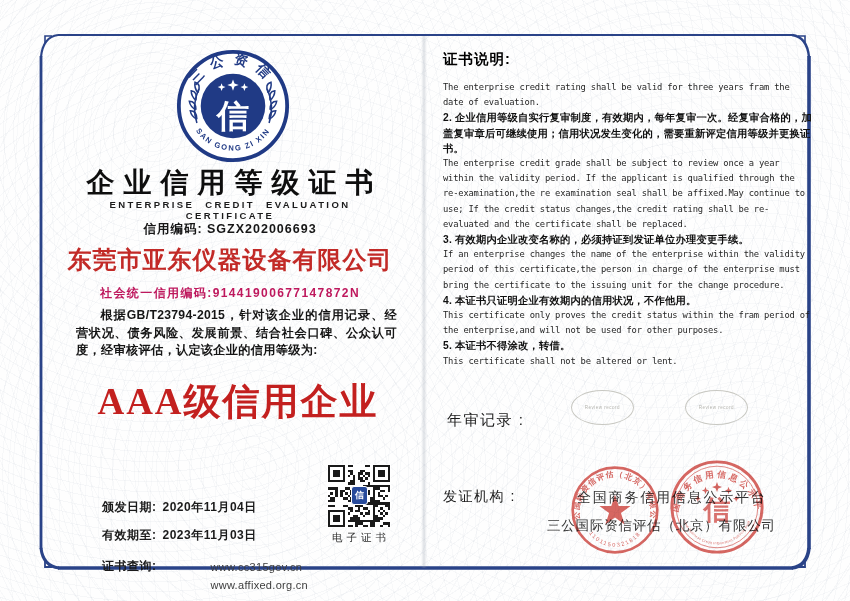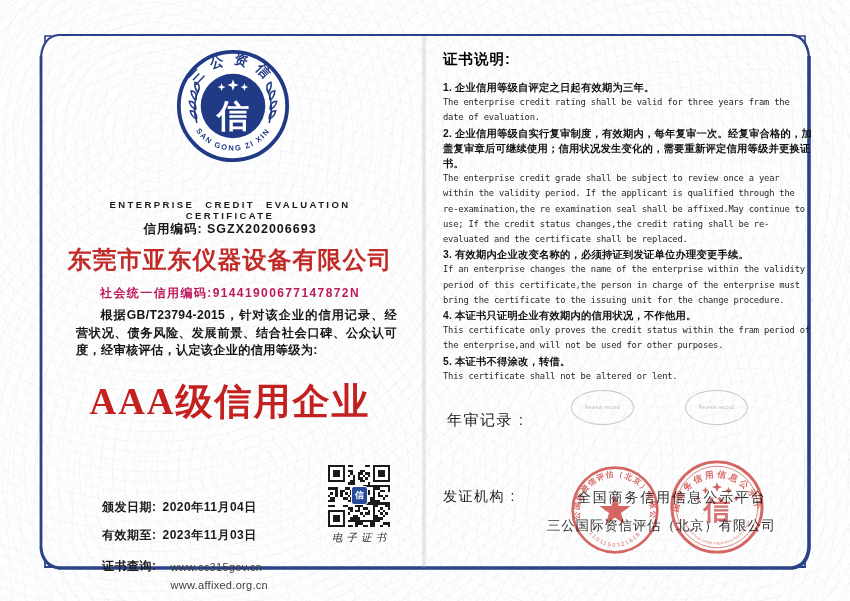--- a/index.html
+++ b/index.html
@@ -35,29 +35,29 @@
   .l-uscc  { left:60px; top:285px; width:340px; z-index:2;
              font-size:12px; font-weight:600; color:#be185d; letter-spacing:1.4px; }
   .l-stmt  { left:76px; top:307px; width:321px; z-index:2;
              font-size:12.2px; font-weight:600; color:#151515; line-height:17.6px;
              text-align:justify; text-indent:2em; letter-spacing:0.3px; }
   .l-grade { left:40px; top:377px; width:380px; z-index:2;
              font-family:"Liberation Serif", serif; font-size:37px; font-weight:bold; letter-spacing:2px; }
   .l-info  { left:102px; top:461px; z-index:2; font-size:12px; color:#1a1a1a;margin-top:38px; }
   .l-info .row { display:flex; margin-bottom:11px; font-weight:bold; letter-spacing:0.5px; }
   .l-info .row .lab { margin-right:6px; }
-  .l-query { display:flex; margin-top:14px; }
+  .l-query { display:flex; margin-top:14px;gap:40px; }
   .l-query .lab { font-weight:bold; margin-right:14px; letter-spacing:0.5px; }
   .l-query .urls div { font-weight:normal; color:#3c3c3c; font-size:11px; line-height:18px; letter-spacing:0.3px; }
   .qr-wrap { left:327px; top:464px; width:64px; height:64px; z-index:2; background:#fff; padding:1px; }
   .qr-wrap svg { width:100%; height:100%; display:block; }
   .qr-emblem { position:absolute; left:24px; top:22px; width:17px; height:19px; border-radius:3px;
                background:#274a9b; border:1px solid #fff; color:#fff; font-size:9px; font-weight:bold;
                display:flex; align-items:center; justify-content:center; }
-  .qr-cap  { left:322px; top:531px; width:74px; z-index:2; font-size:10.5px; color:#2e2e2e; letter-spacing:4px; padding-left:4px;font-style:italic; }
+  .qr-cap  { left:322px; top:531px; width:74px; z-index:2; font-size:10.5px; color:#2e2e2e; letter-spacing:4px; padding-left:4px; }
 
   
   .r-head  { left:443px; top:50px; z-index:2; font-size:14.5px; font-weight:bold; color:#000000; letter-spacing:1px; }
   .r-ins   { left:443px; top:80px; width:369px; z-index:2; }
   .ins-zh  { font-size:10.3px; font-weight:600; color:#101010; line-height:15.2px; letter-spacing:0.2px; }
   .ins-en  { font-family:"DejaVu Sans Mono", monospace; font-size:8.8px; color:#1f1f1f;
              line-height:15.2px; letter-spacing:-0.2px; }
   .r-annual{ left:447px; top:395px; z-index:2; font-size:15px; color:#1b1b1b; letter-spacing:1.5px;margin-top:16px; }
   .rev-oval{ top:390px; width:63px; height:35px; z-index:2; border:1px solid #c8c8c2; border-radius:50%;
              display:flex; align-items:center; justify-content:center;
@@ -124,26 +124,27 @@
     </g>
 
     <g fill="#ffffff">
       <path d="M60,32 l1.6,4.4 4.4,1.6 -4.4,1.6 -1.6,4.4 -1.6,-4.4 -4.4,-1.6 4.4,-1.6 z"></path>
       <path d="M48,36 l1.1,3 3,1.1 -3,1.1 -1.1,3 -1.1,-3 -3,-1.1 3,-1.1 z"></path>
       <path d="M72,36 l1.1,3 3,1.1 -3,1.1 -1.1,3 -1.1,-3 -3,-1.1 3,-1.1 z"></path>
     </g>
     <text x="60" y="82" text-anchor="middle" font-size="34" font-weight="bold" fill="#ffffff">信</text>
   </svg>
 
+  <div class="abs center l-title">企业信用等级证书</div>
   <div class="abs center l-sub">ENTERPRISE CREDIT EVALUATION CERTIFICATE</div>
   <div class="abs center l-credno">信用编码: SGZX202006693</div>
   <div class="abs center l-comp" style="color:#c22a27;">东莞市亚东仪器设备有限公司</div>
   <div class="abs center l-uscc">社会统一信用编码:91441900677147872N</div>
   <div class="abs l-stmt">根据GB/T23794-2015，针对该企业的信用记录、经营状况、债务风险、发展前景、结合社会口碑、公众认可度，经审核评估，认定该企业的信用等级为:</div>
-  <div class="abs center l-grade" style="color:#c3201f;">AAA级信用企业</div>
+  <div class="abs center l-grade" style="color:#c3201f;margin-left:8px;">AAA级信用企业</div>
 
   <div class="abs l-info">
     <div class="row">
       <span class="lab">颁发日期:</span>
       <span>2020年11月04日</span>
     </div>
     <div class="row">
       <span class="lab">有效期至:</span>
       <span>2023年11月03日</span>
     </div>
@@ -364,21 +365,20 @@
         <rect x="0" y="18" width="7" height="7" fill="#1a1a1a"></rect>
         <rect x="1" y="19" width="5" height="5" fill="#ffffff"></rect>
         <rect x="2" y="20" width="3" height="3" fill="#1a1a1a"></rect>
       </svg>
     <div class="qr-emblem">信</div>
   </div>
   <div class="abs center qr-cap">电子证书</div>
 
   <div class="abs r-head">证书说明:</div>
   <div class="abs r-ins">
-      <div class="ins-zh">1. 企业信用等级自评定之日起有效期为三年。</div>
       <div class="ins-en">The enterprise credit rating shall be valid for three years fram the date of evaluation.</div>
       <div class="ins-zh">2. 企业信用等级自实行复审制度，有效期内，每年复审一次。经复审合格的，加盖复审章后可继续使用；信用状况发生变化的，需要重新评定信用等级并更换证书。</div>
       <div class="ins-en">The enterprise credit grade shall be subject to review once a year within the validity period. If the applicant is qualified through the re-examination,the re examination seal shall be affixed.May continue to use; If the credit status changes,the credit rating shall be re-evaluated and the certificate shall be replaced.</div>
       <div class="ins-zh">3. 有效期内企业改变名称的，必须持证到发证单位办理变更手续。</div>
       <div class="ins-en">If an enterprise changes the name of the enterprise within the validity period of this certificate,the person in charge of the enterprise must bring the certificate to the issuing unit for the change procedure.</div>
       <div class="ins-zh">4. 本证书只证明企业有效期内的信用状况，不作他用。</div>
       <div class="ins-en">This certificate only proves the credit status within the fram period of the enterprise,and will not be used for other purposes.</div>
       <div class="ins-zh">5. 本证书不得涂改，转借。</div>
       <div class="ins-en">This certificate shall not be altered or lent.</div>
     </div>

